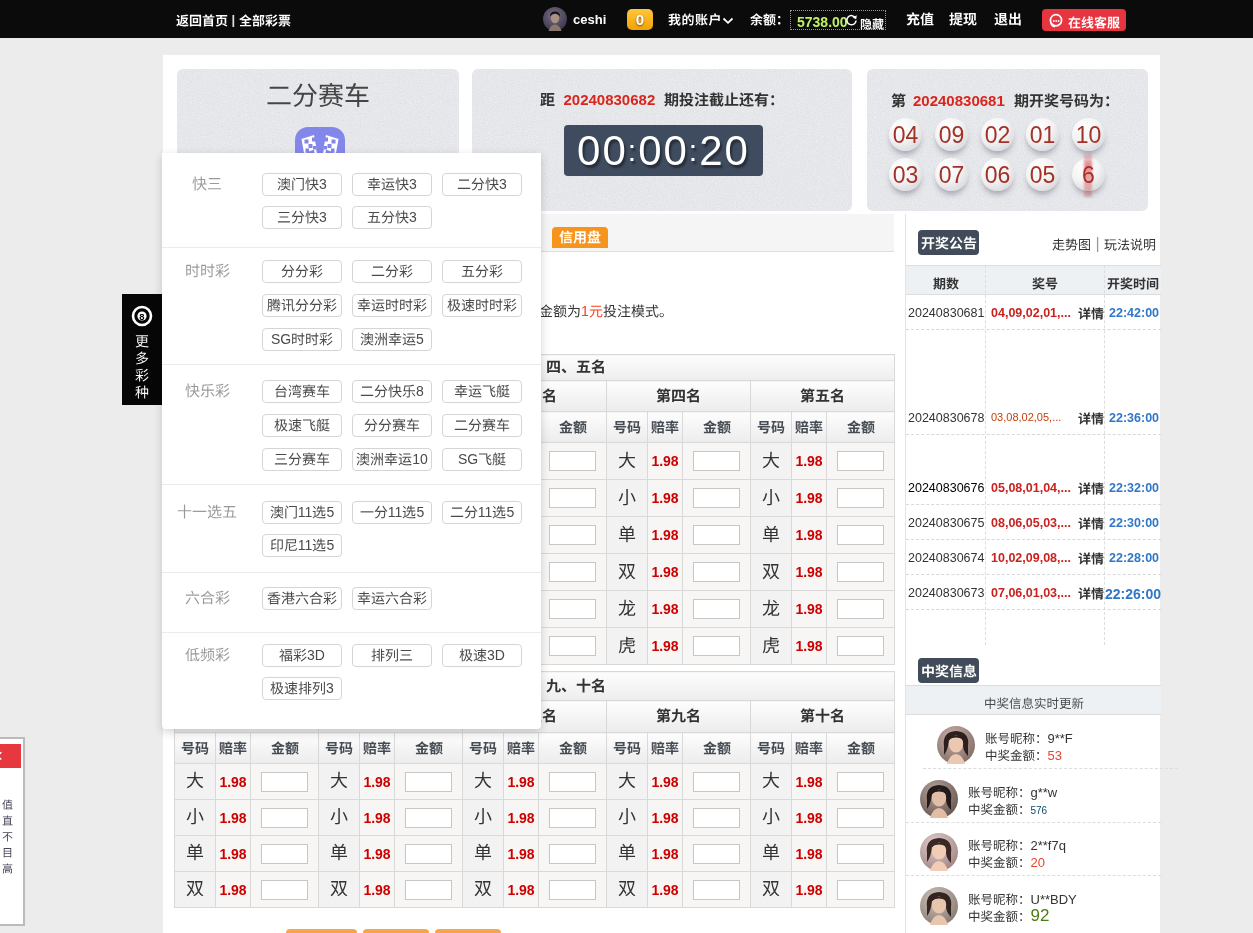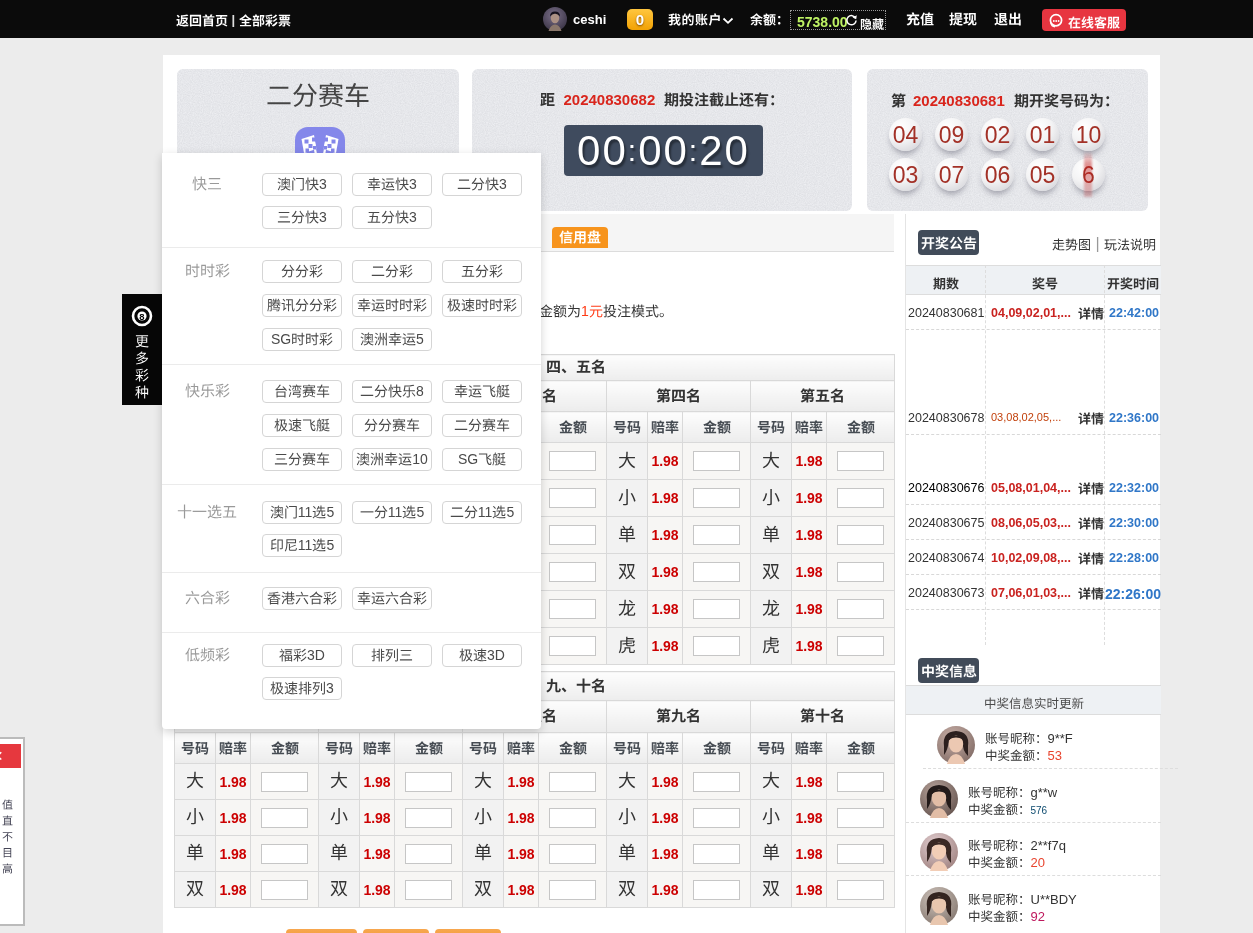--- a/index.html
+++ b/index.html
@@ -1106,21 +1106,21 @@
             <use href="#r6635" x="2000"></use>
             <use href="#r79f0" x="3000"></use>
             <use href="#rff1a" x="4000"></use>
           </svg><span style="font-size:13px;color:#333">U**BDY</span></div>
         <div style="left:62px;top:32px;height:14px;line-height:14px"><svg class="z" style="width:62.5px;height:12.5px;" viewBox="0 -880 5000 1000" fill="#333">
             <use href="#r4e2d" x="0"></use>
             <use href="#r5956" x="1000"></use>
             <use href="#r91d1" x="2000"></use>
             <use href="#r989d" x="3000"></use>
             <use href="#rff1a" x="4000"></use>
-          </svg><span style="font-size:13px;color:#be185d">92</span></div>
+          </svg><span style="font-size:17px;color:#4d7c0f">92</span></div>
       </div>
     </div>
     <div id="drop">
       <div style="left:30px;top:23px;height:16px;line-height:16px"><svg class="z" style="width:30px;height:15px;" viewBox="0 -880 2000 1000" fill="#999">
           <use href="#r5feb" x="0"></use>
           <use href="#r4e09" x="1000"></use>
         </svg></div>
       <div class="dbt" style="left:100px;top:20px"><svg class="z" style="width:42px;height:14px;" viewBox="0 -880 3000 1000" fill="#4a4a4a">
           <use href="#r6fb3" x="0"></use>
           <use href="#r95e8" x="1000"></use>

